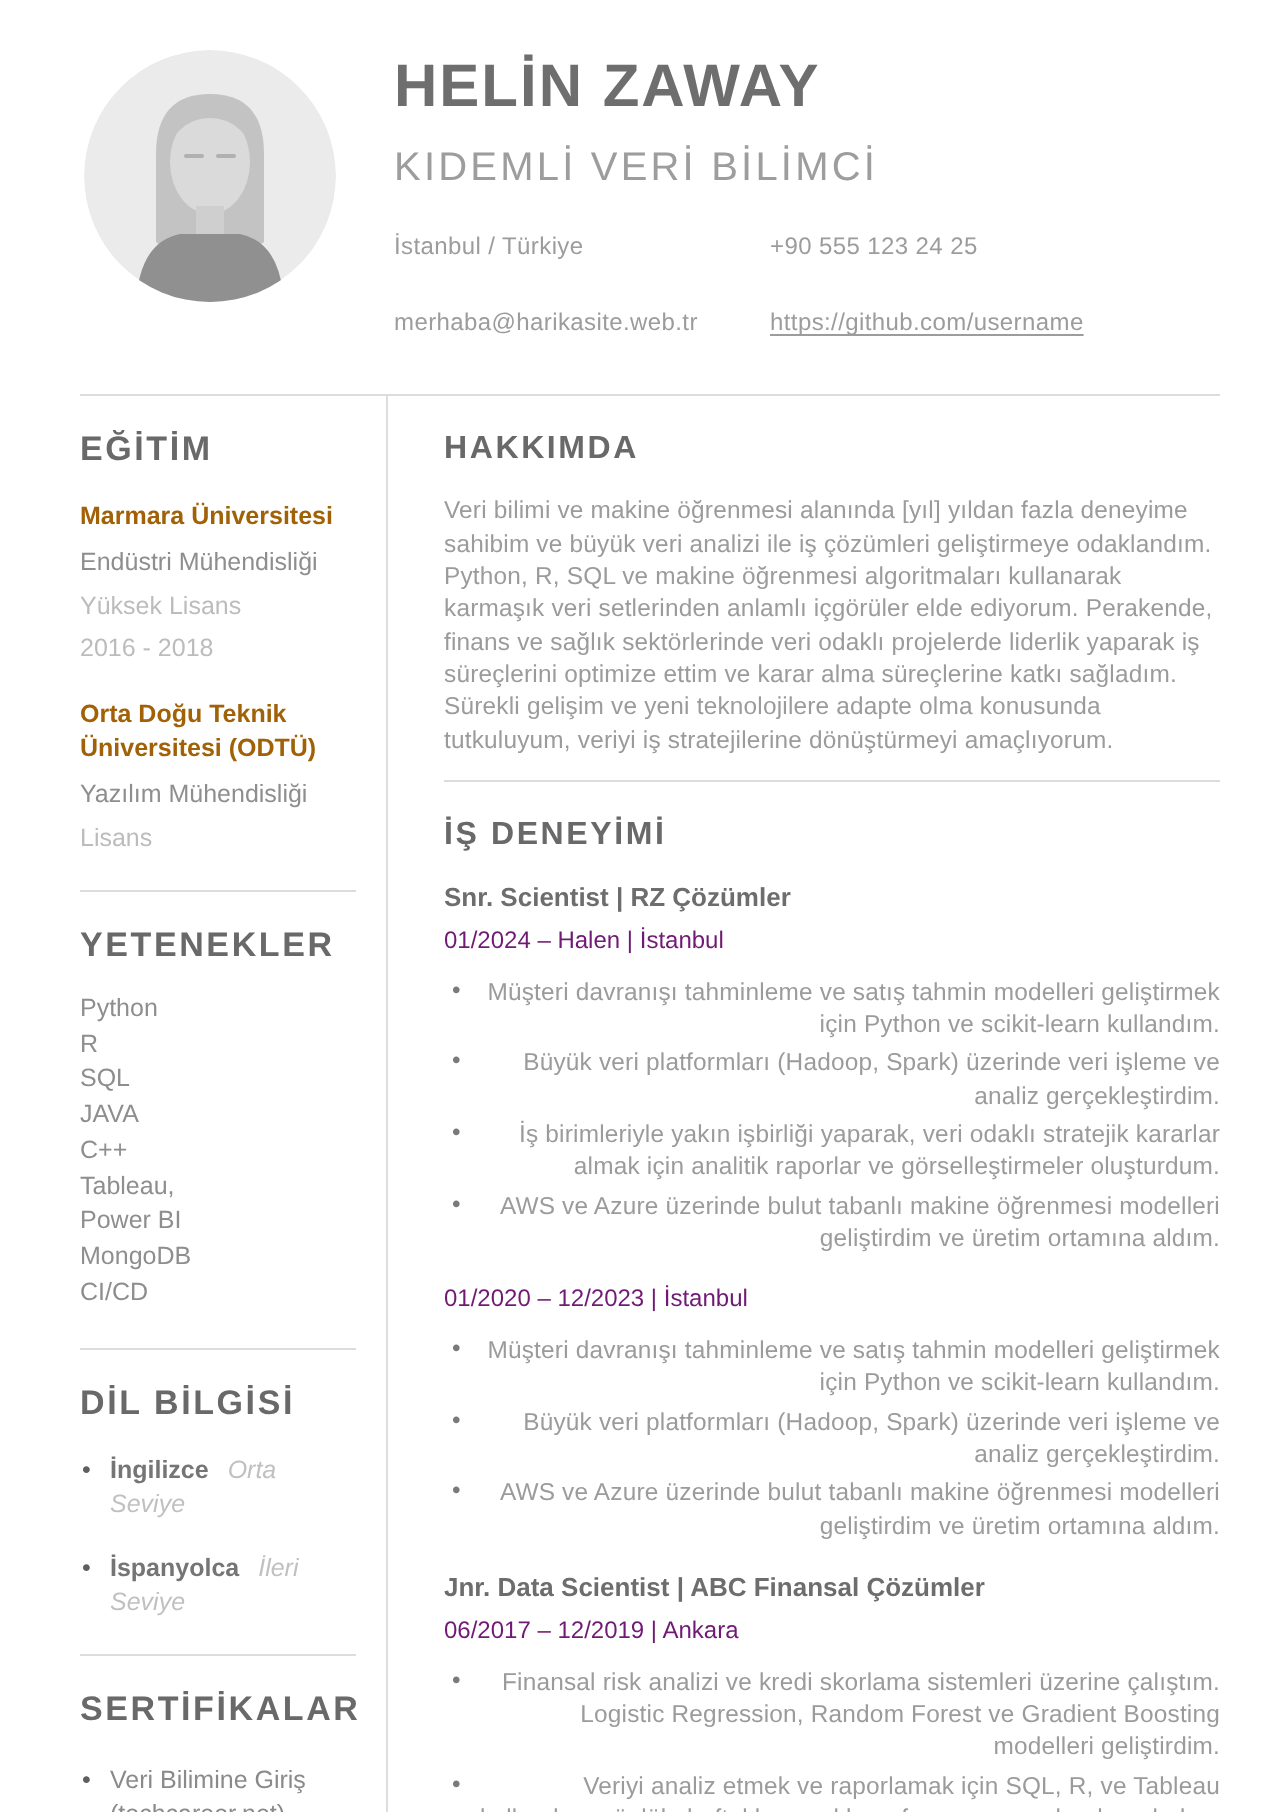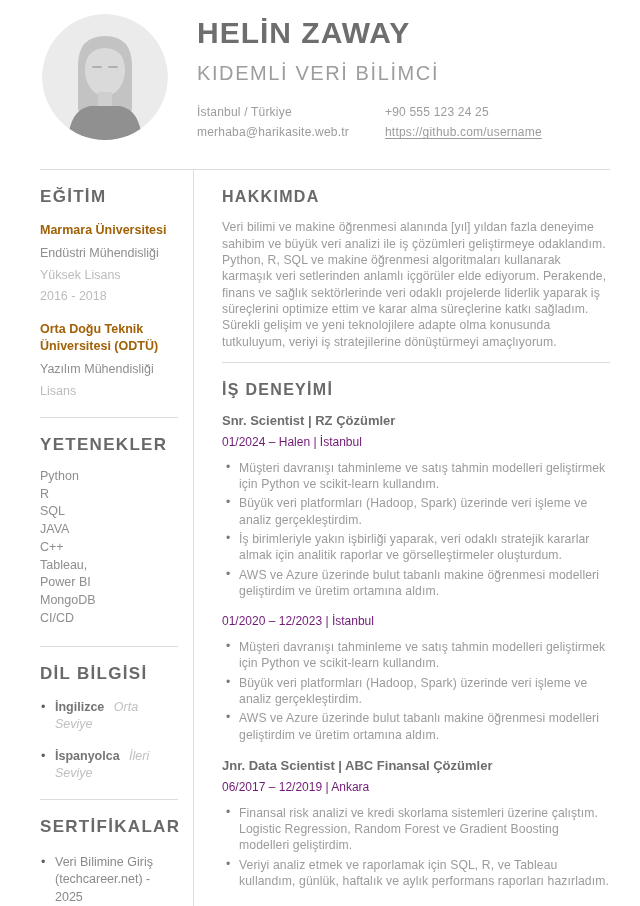--- a/index.html
+++ b/index.html
@@ -6,21 +6,21 @@
   html, body { background: #ffffff; }
   body {
     font-family: "Liberation Sans", "DejaVu Sans", sans-serif;
     -webkit-font-smoothing: antialiased;
   }
   .page {
     position: relative;
     width: 640px;
     height: 906px;
     background: #ffffff;
-    padding: 14px 30px 20px 40px;
+    padding: 25px 30px 20px 40px;
     overflow: hidden;
     border-radius: 14px;
   }
 
   
   .header { display: flex; align-items: flex-start; }
   .photo-wrap { width: 126px; height: 126px; margin-left: 2px; flex-shrink: 0; }
   .photo-wrap svg { display: block; width: 126px; height: 126px; }
   .head-right { margin-left: 29px; padding-top: 2px; flex: 1; }
   .person-name {
@@ -29,21 +29,21 @@
   }
   .person-title {
     margin-top: 13px;
     font-size: 20px; font-weight: 400; color: #9d9d9d;
     letter-spacing: 1.6px; line-height: 1.15;
   }
   .contact-grid {
     margin-top: 20px;
     display: grid;
     grid-template-columns: 188px auto;
-    row-gap: 6px;
+    row-gap: 24px;
     font-size: 12px; color: #9c9c9c; letter-spacing: 0.2px;
   }
   .contact-link { color: #9c9c9c; text-decoration: underline; text-underline-offset: 2px; cursor: pointer; }
 
   
   .rule { border: none; border-top: 1px solid #dcdcdc; }
   .header-rule { margin-top: 29px; }
 
   
   .columns { display: flex; align-items: stretch; }
@@ -92,21 +92,21 @@
   .main-rule { margin-top: 12px; }
 
   
   .jobs { margin-top: 14px; }
   .job { margin-bottom: 15px; }
   .job-title { font-size: 13px; font-weight: 700; color: #6d6d6d; line-height: 1.3; }
   .job-meta { margin-top: 5px; font-size: 12px; color: #701a75; line-height: 1.3; }
   .job-bullets { margin-top: 9px; list-style: none; }
   .job-bullets li {
     position: relative; padding-left: 17px; margin-bottom: 3px;
-    font-size: 12.2px; color: #9b9b9b; line-height: 1.34; letter-spacing: 0.1px;
+    font-size: 12.2px; color: #9b9b9b; line-height: 1.34; letter-spacing: 0.1px; text-align: right;
   }
   .job-bullets li::before { content: "\2022"; position: absolute; left: 4px; top: -1px; color: #7a7a7a; }
 </style>
 </head>
 <body>
 
 <div class="page">
 
   <div class="header">
     <div class="photo-wrap">

